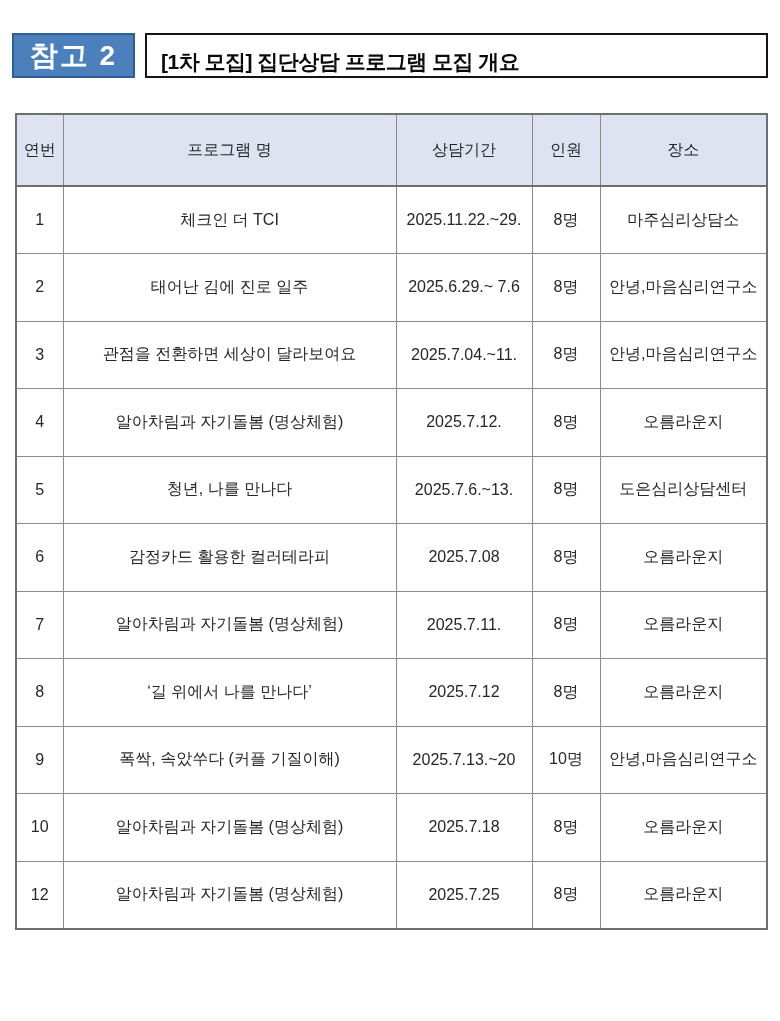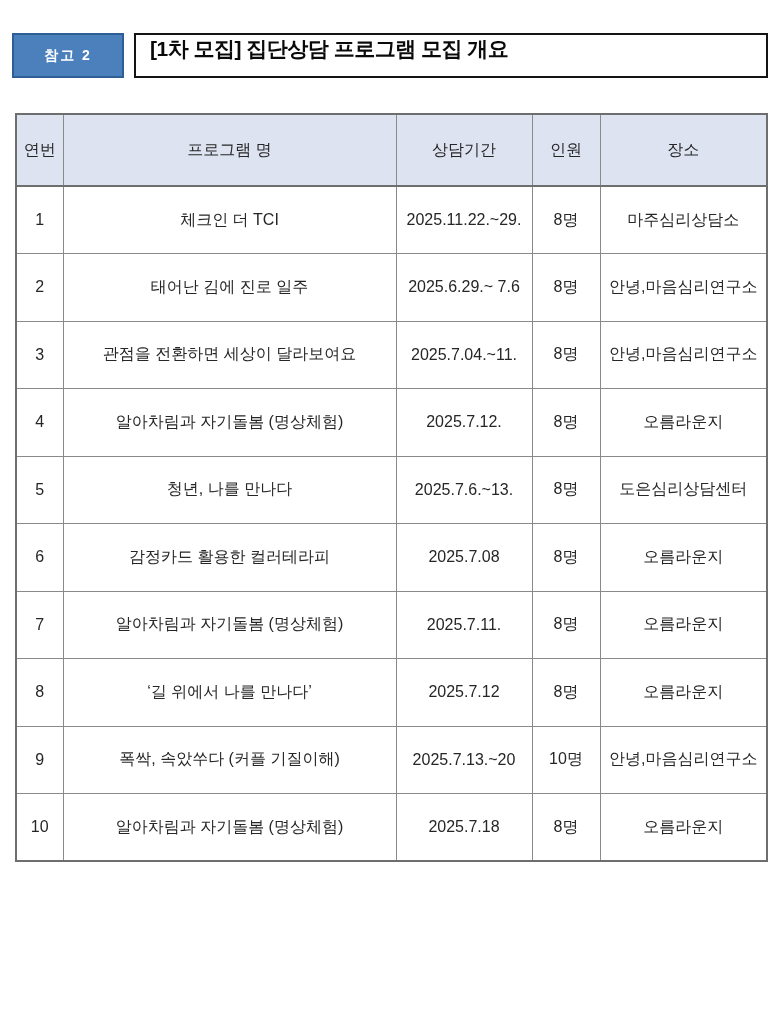--- a/index.html
+++ b/index.html
@@ -15,40 +15,40 @@
     overflow: hidden;
   }
   .doc-header {
     display: flex;
     align-items: stretch;
     margin: 33px 12px 0 12px;
     height: 45px;
     gap: 10px;
   }
   .ref-badge {
-    width: 112px;
+    width: 123px;
     box-sizing: border-box;
     background: #4b80bd;
     border: 2px solid #2e5f94;
     color: #ffffff;
     font-weight: 700;
-    font-size: 14px;
+    font-size: 28px;
     letter-spacing: 2px;
     display: flex;
     align-items: center;
     justify-content: center;
     flex: 0 0 auto;
   }
   .title-box {
     flex: 1;
     box-sizing: border-box;
     border: 2px solid #141414;
     background: #ffffff;
     display: flex;
-    align-items: flex-start;
+    align-items: flex-end;
     padding: 0 14px;
   }
   .doc-title {
     font-weight: 700;
     font-size: 21px;
     letter-spacing: -0.5px;
     color: #0a0a0a;
     white-space: nowrap;
   }
   table.program-table {
@@ -178,16 +178,23 @@
         <td>10명</td>
         <td>안녕,마음심리연구소</td>
       </tr>
       <tr>
         <td>10</td>
         <td>알아차림과 자기돌봄 (명상체험)</td>
         <td>2025.7.18</td>
         <td>8명</td>
         <td>오름라운지</td>
       </tr>
+      <tr>
+        <td>12</td>
+        <td>알아차림과 자기돌봄 (명상체험)</td>
+        <td>2025.7.25</td>
+        <td>8명</td>
+        <td>오름라운지</td>
+      </tr>
     </tbody>
   </table>
 
 </div>
 
 </body></html>

